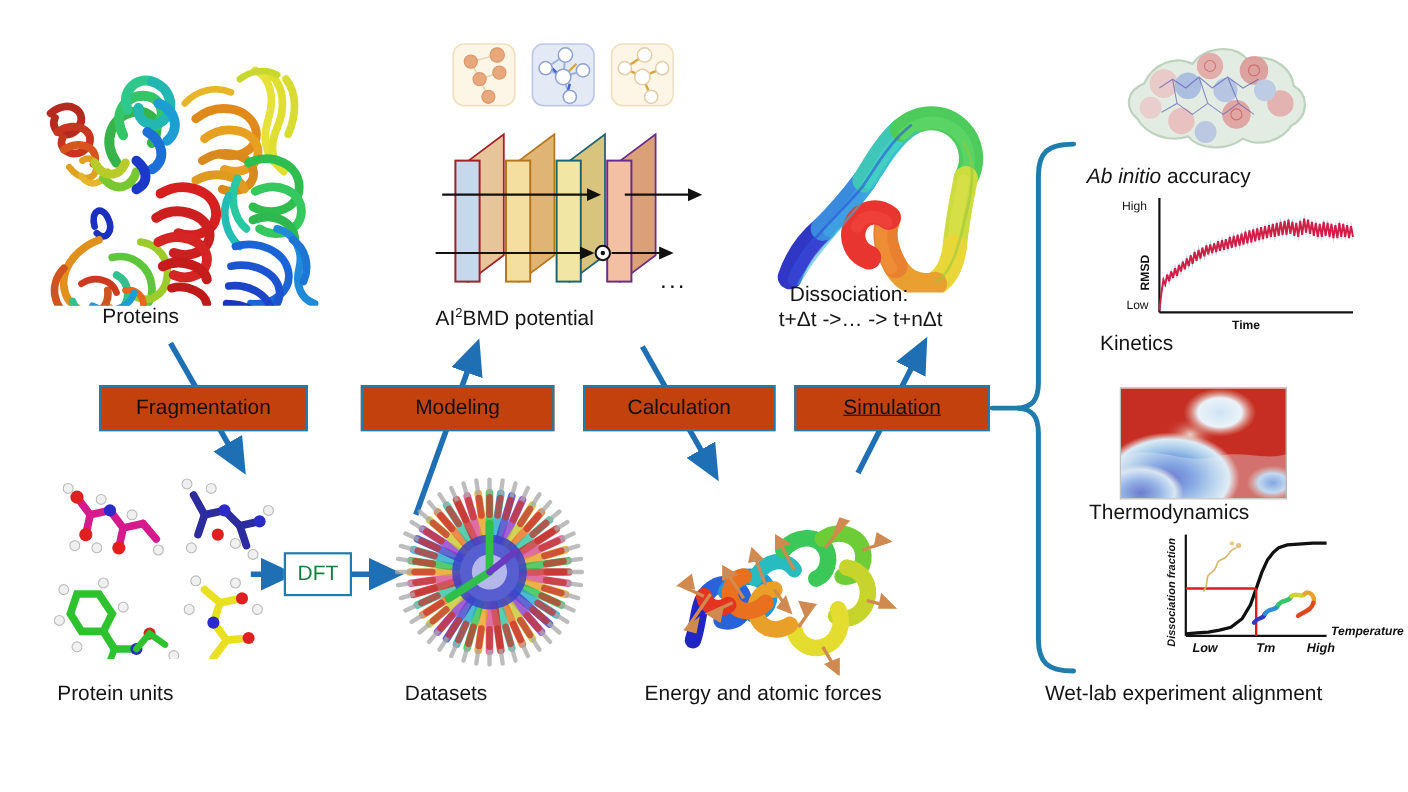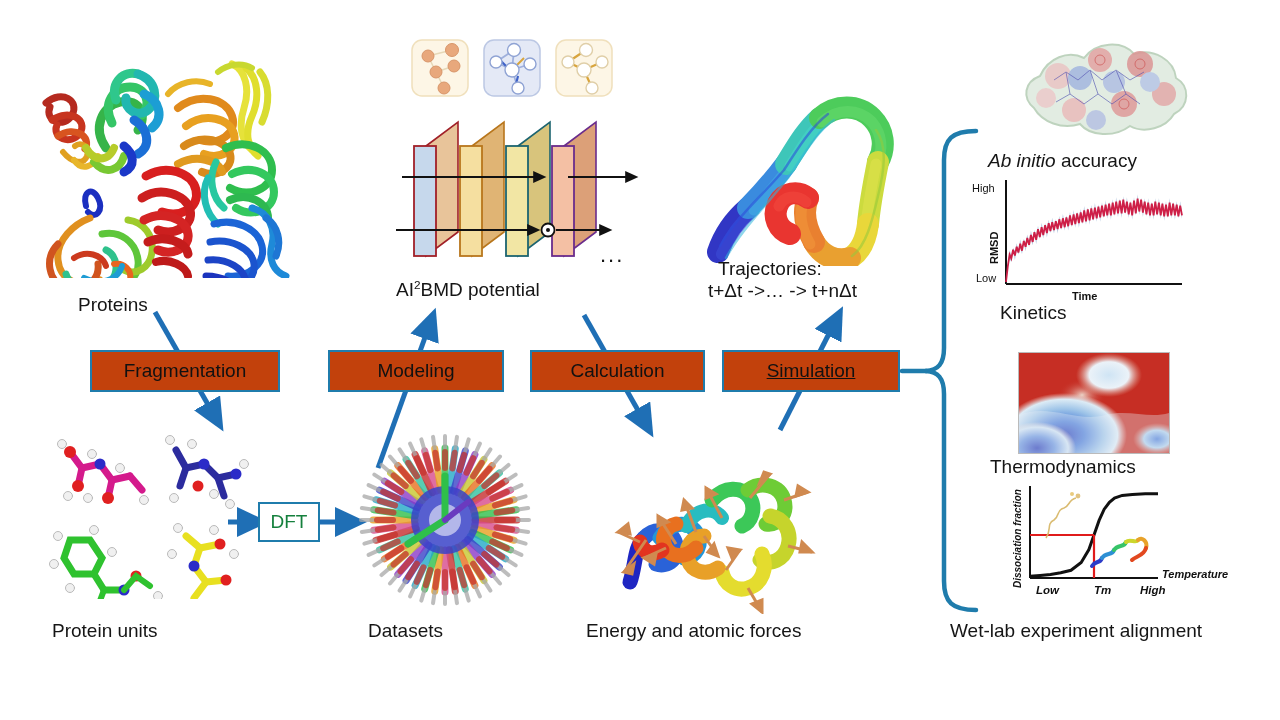--- a/index.html
+++ b/index.html
@@ -13,21 +13,21 @@
   .stepbox{position:absolute;border:2.5px solid #1F7CAC;background:#c2410c;
            display:flex;align-items:center;justify-content:center;
            font-size:19px;color:#111;box-sizing:border-box;}
   .dftbox{position:absolute;border:2.5px solid #1F7CAC;background:#fff;
           display:flex;align-items:center;justify-content:center;
           font-size:19px;color:#15803d;box-sizing:border-box;}
 
   svg.layer{position:absolute;left:0;top:0;width:1280px;height:720px;overflow:visible;pointer-events:none;}
 
   
-  .panel{position:absolute;}
+  .panel{position:absolute;margin-left:48px;}
   .axlab{position:absolute;font-size:11px;font-weight:bold;color:#111;}
   .ylab-rot{position:absolute;transform:rotate(-90deg);transform-origin:left top;
             font-size:11px;font-weight:bold;color:#111;white-space:nowrap;}
   .tick{position:absolute;font-size:11px;color:#111;}
   .tickb{position:absolute;font-size:11.5px;font-weight:bold;color:#111;}
 
   .heat{position:absolute;border:1px solid #bbb;}
   .italic{font-style:italic;}
   sup{font-size:0.62em;vertical-align:super;}
 </style>
@@ -132,21 +132,21 @@
       <path d="M190,150 c-8,16 -2,36 10,46" stroke="#22BEB4" stroke-width="7"></path>
 
       <path d="M196,196 c20,-6 44,4 48,22 c4,18 -14,32 -34,30" stroke="#1B64D6" stroke-width="7"></path>
       <path d="M192,214 c20,-4 42,6 44,22 c2,16 -14,26 -32,24" stroke="#1B54CE" stroke-width="7"></path>
       <path d="M190,232 c18,-2 38,8 38,24" stroke="#1C44C6" stroke-width="7"></path>
       <path d="M188,248 c16,0 34,8 34,22" stroke="#1B34BE" stroke-width="7"></path>
       <path d="M234,180 c16,4 24,20 20,36 c-4,16 2,28 14,32" stroke="#1E8AD8" stroke-width="7"></path>
       <path d="M248,190 c12,8 16,24 10,38" stroke="#1E76D4" stroke-width="7"></path>
     </g>
   </svg>
-  <div class="cap" style="left:78px;top:278px;width:160px;margin-top:16px;">Proteins</div>
+  <div class="cap" style="left:93px;top:278px;width:160px;">Proteins</div>
 
   <svg class="abs" style="left:48px;top:424px;width:210px;height:175px;">
     <g stroke-linecap="round">
 
       <g stroke="#D41A8C" stroke-width="7" fill="none">
         <path d="M22,28 L34,44 L52,40 L64,56 L82,52"></path>
         <path d="M34,44 L30,62"></path>
           <path d="M64,56 L60,74"></path>
           <path d="M82,52 L94,66"></path>
       </g>
@@ -475,21 +475,21 @@
       <path d="M108,102 C98,94 84,96 78,108 C72,120 78,134 90,138" stroke="#E8241F" stroke-width="22"></path>
       <path d="M106,106 C96,98 84,100 79,110" stroke="#F0362C" stroke-width="11" opacity="0.7"></path>
 
       <g stroke-width="2.5" opacity="0.55">
         <path d="M20,150 C34,124 58,104 84,74 C98,52 112,30 128,18" stroke="#1A3AD8"></path>
         <path d="M26,162 C40,136 62,114 88,82 C104,58 118,34 134,24" stroke="#22B0D8"></path>
         <path d="M176,34 C188,50 184,76 178,100 C172,126 166,150 152,160" stroke="#8CC62A"></path>
       </g>
     </g>
   </svg>
-  <div class="cap" style="left:718px;top:258px;width:200px;">Trajectories:</div>
+  <div class="cap" style="left:718px;top:258px;width:200px;">Dissociation:</div>
   <div class="cap" style="left:708px;top:280px;width:220px;">t+Δt -&gt;… -&gt; t+nΔt</div>
 
   <svg class="abs" style="left:600px;top:444px;width:250px;height:170px;">
     <g fill="none" stroke-linecap="round" stroke-linejoin="round">
       <path d="M30,138 C36,120 34,104 44,94" stroke="#1F26C2" stroke-width="15"></path>
       <path d="M44,94 C56,82 72,86 76,100 C80,114 68,124 56,120" stroke="#2A62D8" stroke-width="15"></path>
       <path d="M60,94 C70,78 88,76 96,88 C104,100 96,114 84,114" stroke="#2296D8" stroke-width="15"></path>
       <path d="M86,82 C96,64 114,62 122,74" stroke="#28BCC0" stroke-width="14"></path>
       <path d="M112,56 C124,42 142,42 150,54 C156,64 152,78 142,82" stroke="#3CC858" stroke-width="15"></path>
       <path d="M148,46 C162,36 180,42 184,56 C188,70 178,82 166,80" stroke="#6ECC36" stroke-width="15"></path>

